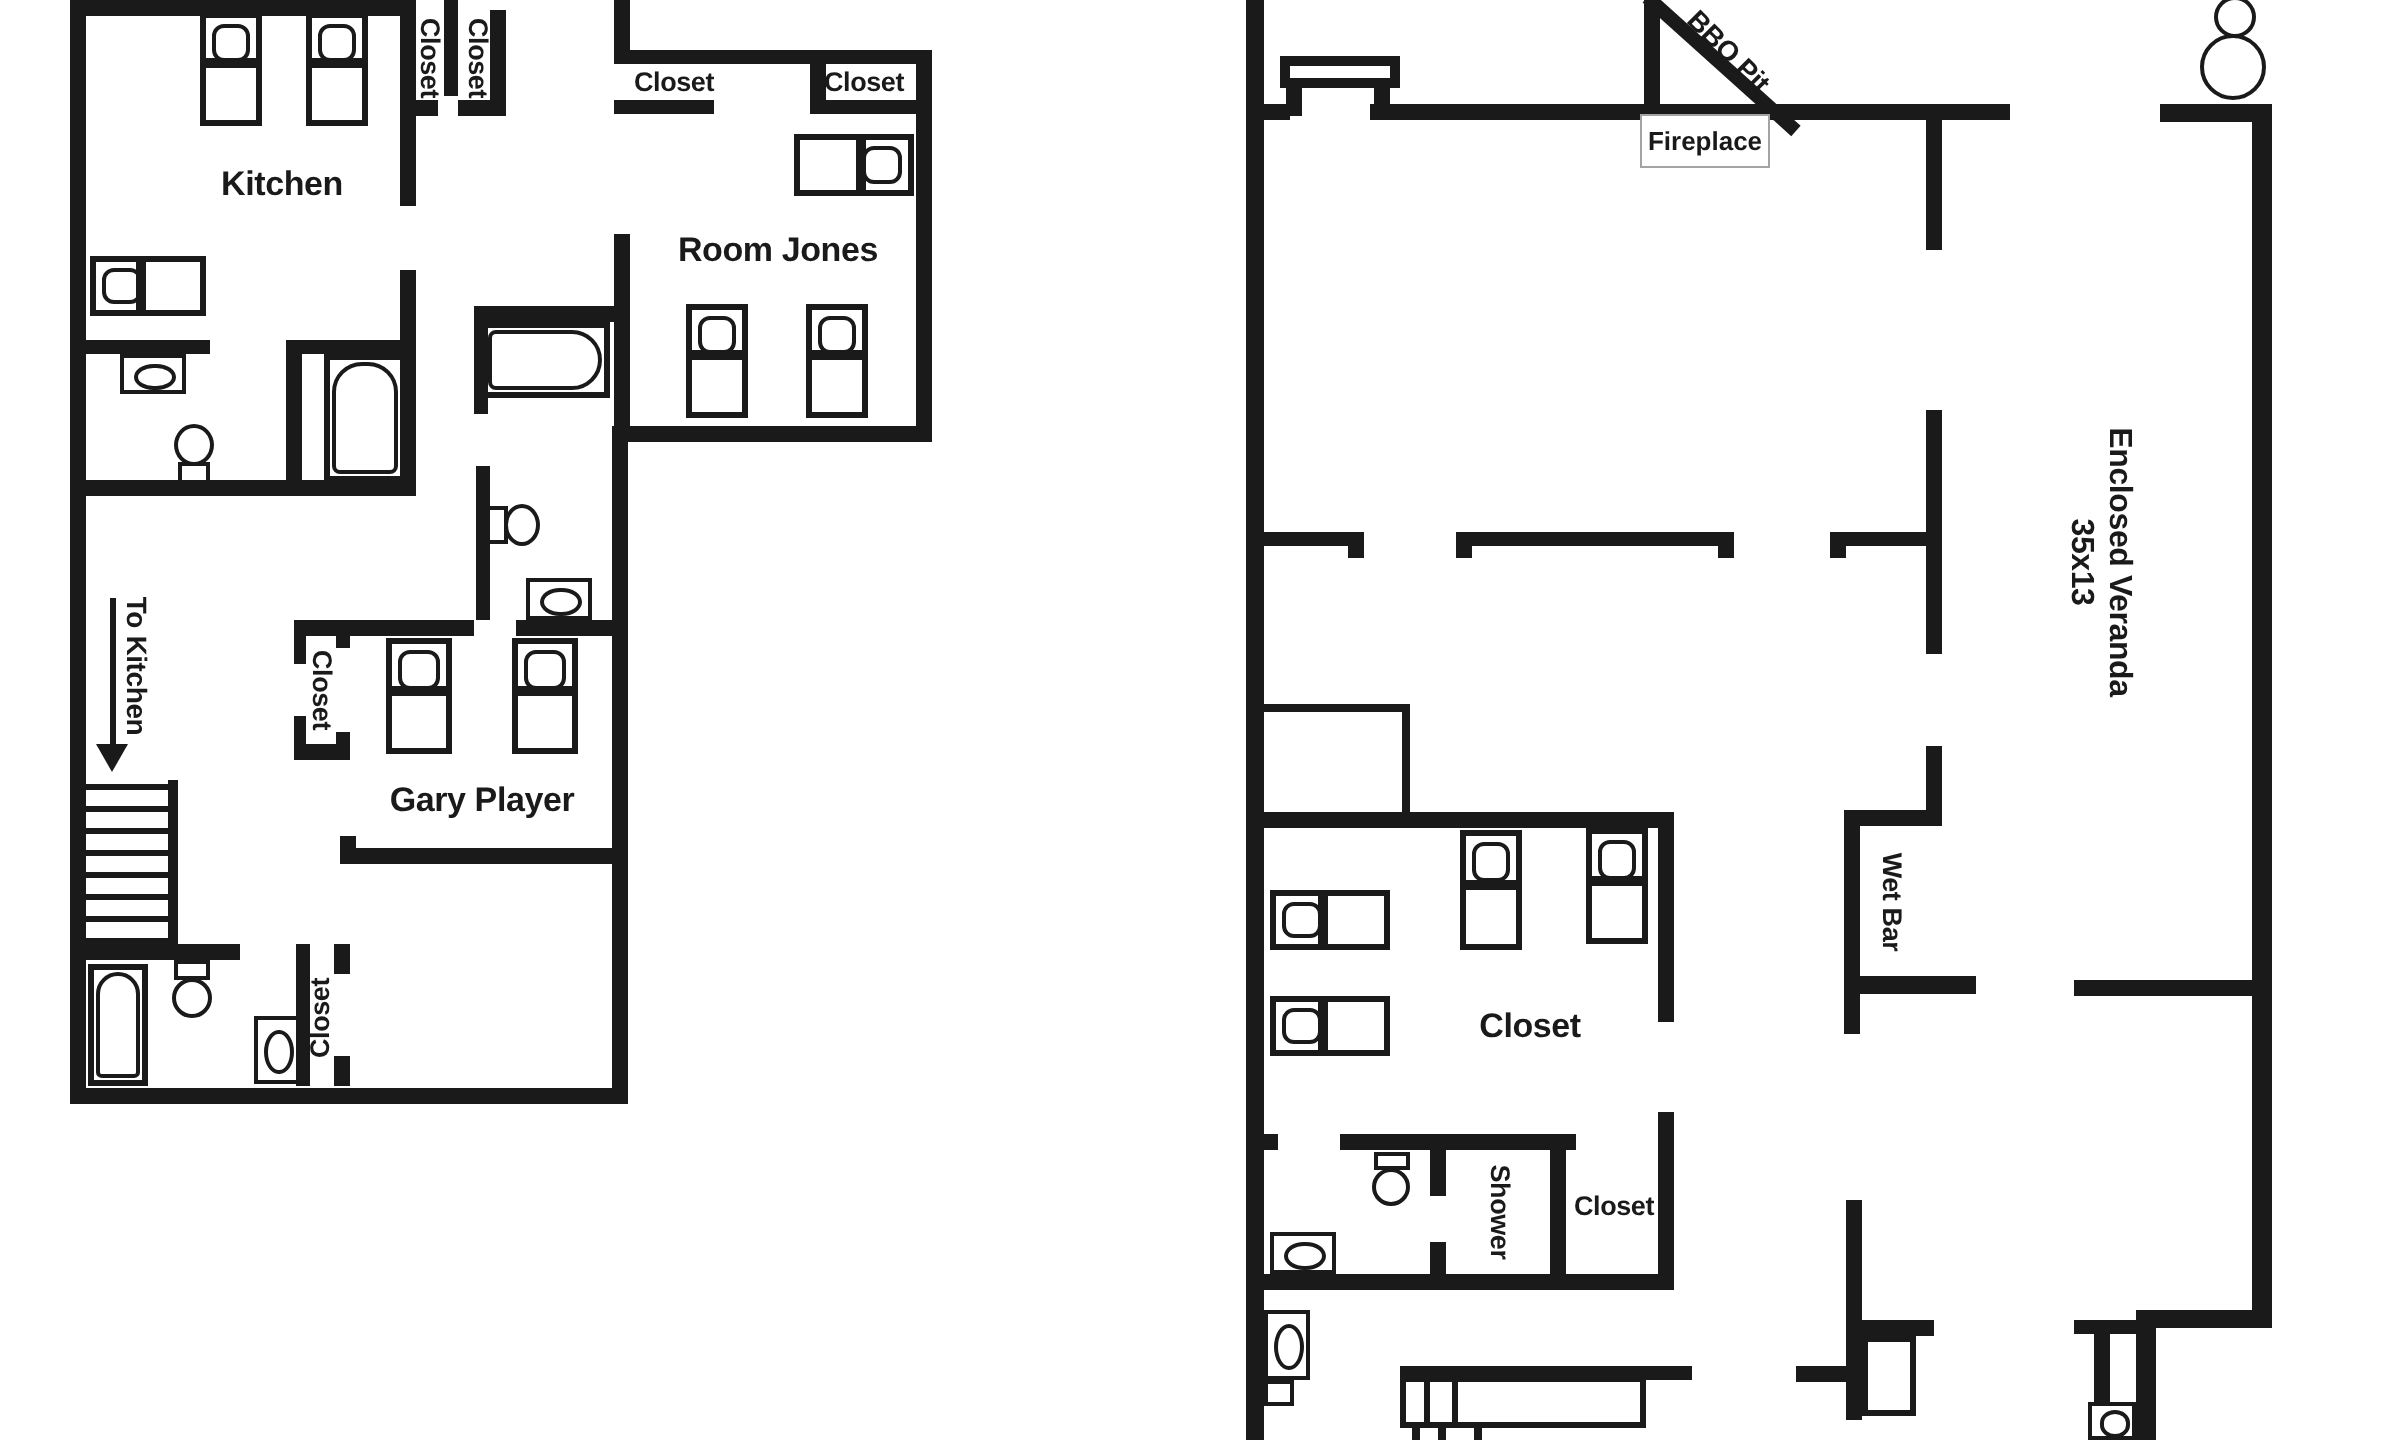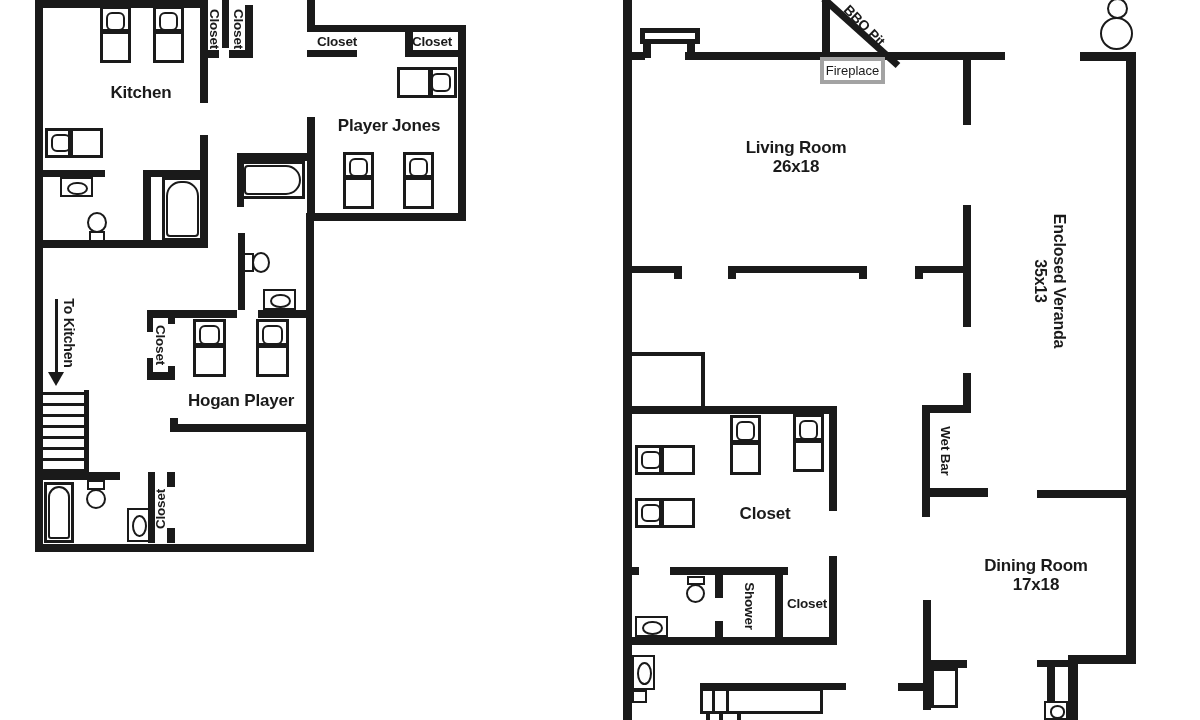--- a/index.html
+++ b/index.html
@@ -8,61 +8,53 @@
   .wall{position:absolute;background:#1a1a1a;z-index:1;}
   .outline{position:absolute;border:3px solid #1a1a1a;background:transparent;box-sizing:border-box;z-index:2;}
   .lbl{position:absolute;font-weight:bold;color:#1a1a1a;white-space:nowrap;text-align:center;
        transform:translate(-50%,-50%);line-height:1.1;z-index:5;letter-spacing:-0.2px;}
   .lbl.v{transform:translate(-50%,-50%) rotate(90deg);}
   .lbl.vu{transform:translate(-50%,-50%) rotate(-90deg);}
   .lbl.d45{transform:translate(-50%,-50%) rotate(45deg);}
   .big{font-size:17px;} .mid{font-size:14px;} .small{font-size:13.5px;} .vbig{font-size:16px;}
   .two span{display:block;line-height:19px;}
   .fireplace-box{position:absolute;left:820px;top:57px;width:65px;height:27px;background:#fff;
-       border:4px solid #a3a3a3;box-sizing:border-box;display:flex;align-items:center;justify-content:center;
-       z-index:4;font-weight:normal;font-size:13px;color:#1a1a1a;}
+       border:1px solid #a3a3a3;box-sizing:border-box;display:flex;align-items:center;justify-content:center;
+       z-index:4;font-weight:bold;font-size:13px;color:#1a1a1a;}
   .arrow-head{position:absolute;width:0;height:0;border-left:8px solid transparent;
        border-right:8px solid transparent;border-top:14px solid #1a1a1a;z-index:2;}
 </style>
 </head>
 <body>
 
 <div id="plan">
 
   <div class="lbl big" style="left:141px;top:93px;">Kitchen</div>
   <div class="lbl small v" style="left:214px;top:29px;">Closet</div>
   <div class="lbl small v" style="left:238px;top:29px;">Closet</div>
-  <div class="lbl big" style="left:389px;top:126px;">Player Jones</div>
+  <div class="lbl big" style="left:389px;top:126px;">Room Jones</div>
   <div class="lbl small" style="left:337px;top:42px;">Closet</div>
   <div class="lbl small" style="left:432px;top:42px;">Closet</div>
   <div class="lbl mid v" style="left:68px;top:333px;">To Kitchen</div>
   <div class="lbl small v" style="left:160px;top:345px;">Closet</div>
-  <div class="lbl big" style="left:241px;top:401px;">Hogan Player</div>
+  <div class="lbl big" style="left:241px;top:401px;">Gary Player</div>
   <div class="lbl small vu" style="left:161px;top:509px;">Closet</div>
 
   <div class="lbl mid d45" style="left:864px;top:26px;">BBQ Pit</div>
   <div class="fireplace-box">
     <span>Fireplace</span>
-  </div>
-  <div class="lbl big two" style="left:796px;top:157px;">
-    <span>Living Room</span>
-    <span>26x18</span>
   </div>
   <div class="lbl vbig two v" style="left:1050px;top:281px;">
     <span>Enclosed Veranda</span>
     <span>35x13</span>
   </div>
   <div class="lbl small v" style="left:945px;top:451px;">Wet Bar</div>
   <div class="lbl big" style="left:765px;top:514px;">Closet</div>
   <div class="lbl small v" style="left:749px;top:606px;">Shower</div>
   <div class="lbl small" style="left:807px;top:604px;">Closet</div>
-  <div class="lbl big two" style="left:1036px;top:575px;">
-    <span>Dining Room</span>
-    <span>17x18</span>
-  </div>
 
   <div class="arrow-head" style="left:48px;top:372px;"></div>
 <div class="wall" style="left: 35px; top: 0px; width: 8px; height: 552px;"></div>
     <div class="wall" style="left: 35px; top: 0px; width: 172px; height: 8px;"></div>
     <div class="wall" style="left: 200px; top: 0px; width: 8px; height: 103px;"></div>
     <div class="wall" style="left: 200px; top: 135px; width: 8px; height: 113px;"></div>
     <div class="wall" style="left: 222px; top: 0px; width: 7px; height: 48px;"></div>
     <div class="wall" style="left: 245px; top: 5px; width: 8px; height: 53px;"></div>
     <div class="wall" style="left: 200px; top: 50px; width: 19px; height: 8px;"></div>
     <div class="wall" style="left: 229px; top: 50px; width: 24px; height: 8px;"></div>

